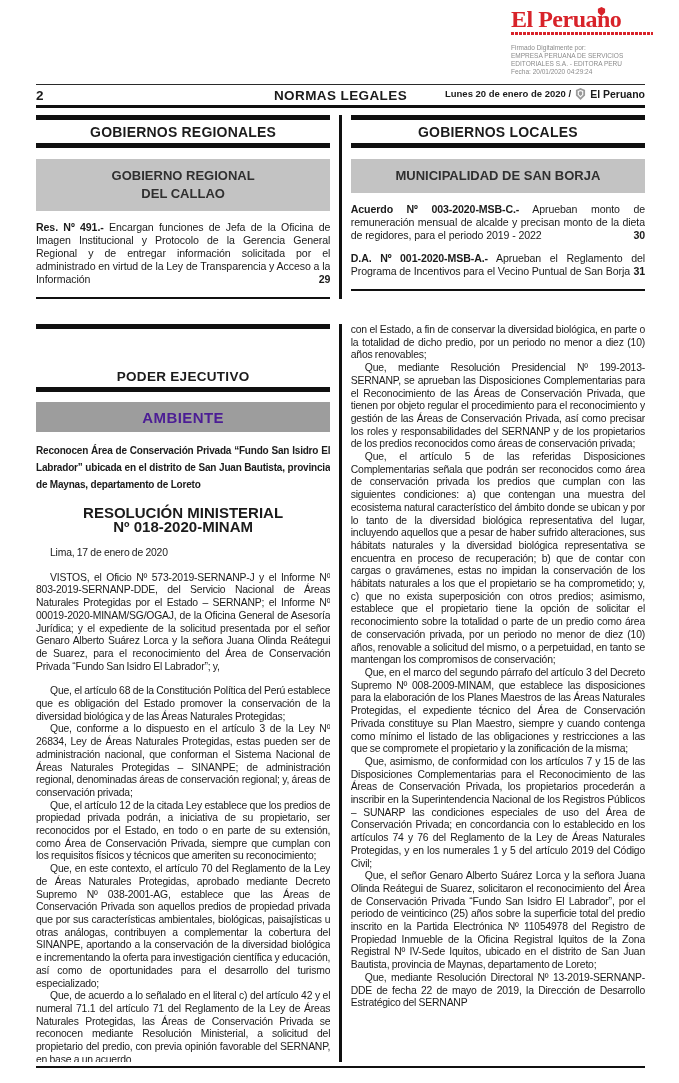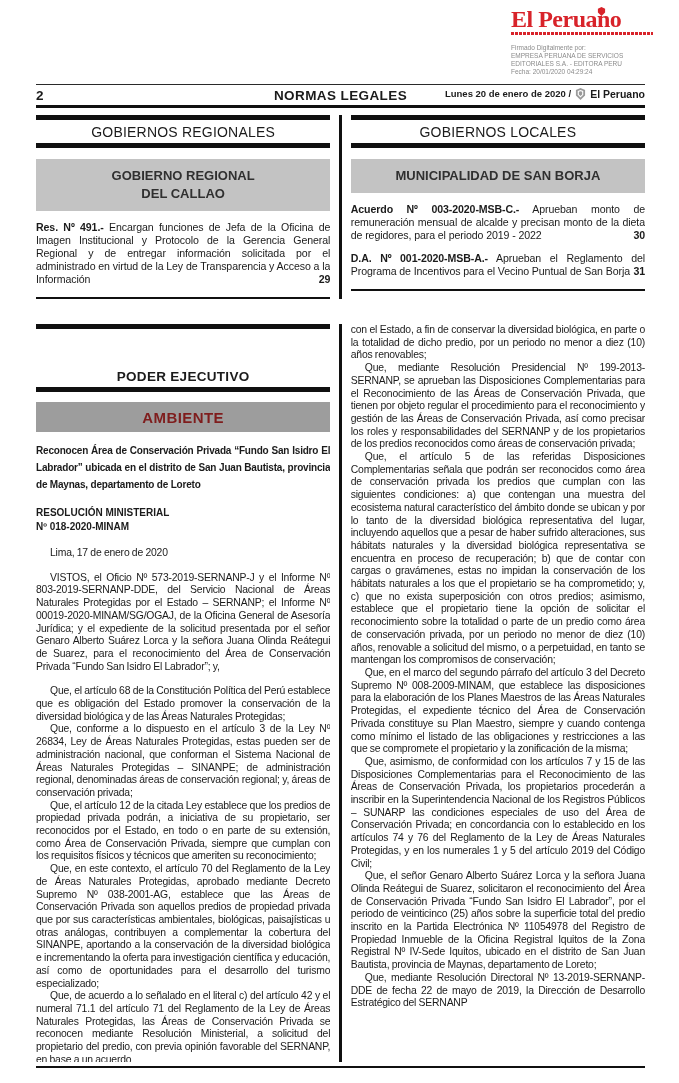--- a/index.html
+++ b/index.html
@@ -37,43 +37,43 @@
   .header-rule-bottom { border-top:3.5px solid #101010; }
 
   
   .row { display:flex; align-items:stretch; }
   .col { flex:1 1 0; min-width:0; overflow:hidden; }
   .vdiv { width:2.5px; background:#101010; margin:0 9px; }
 
   
   .dbl-top { border-top:2px solid #101010; border-bottom:3.5px solid #101010; height:3.5px; }
   .dbl-bot { border-top:3.5px solid #101010; border-bottom:2px solid #101010; height:3.5px; }
-  .banner-title { text-align:center; font-weight:normal; font-size:14px; letter-spacing:0.2px; padding:4px 0 3px; }
+  .banner-title { text-align:center; font-weight:bold; font-size:14px; letter-spacing:0.2px; padding:4px 0 3px; }
   .sumrow { margin-top:7px; }
   .entitybox {
     background:#c3c3c3; color:#303030; text-align:center; font-weight:bold;
     font-size:13px; line-height:18px; margin-top:11px; padding:8px 6px;
   }
   .entry { margin:10px 0 0; text-align:justify; font-size:10.6px; line-height:13px; letter-spacing:-0.1px; }
   .entry .pg { float:right; font-weight:bold; }
   .col-rule { border-top:2px solid #101010; margin-top:11px; }
 
   
   .bodyrow { margin-top:25px; height:738px; }
   .bar-top { height:5px; background:#101010; }
   .exec-title { text-align:center; font-weight:bold; font-size:13.5px; letter-spacing:0.3px; padding:4px 0 3px;margin-top:36px; }
   .ministrybox {
-    background:#9d9d9d; color:#7f1d1d; text-align:center; font-weight:bold;
+    background:#9d9d9d; color:#4c1d95; text-align:center; font-weight:bold;
     font-size:15px; letter-spacing:0.4px; padding:7px 0 6px; margin-top:10px;
   }
   .article-title {
     font-weight:bold; font-size:10px; line-height:17px; text-align:justify;
     letter-spacing:-0.2px; margin:10px 0 13px;
   }
-  .res-head { font-weight:bold; font-size:10px; line-height:13.5px; margin:0 0 14px; }
+  .res-head { text-align:center; font-weight:bold; font-size:15px; line-height:13.5px; margin:0 0 14px; }
   .bodytext p {
     margin:0; text-indent:14px; text-align:justify;
     font-size:10.4px; line-height:12.7px; letter-spacing:-0.2px; word-spacing:-0.3px;
   }
   .bodytext p.spaced { margin-bottom:12px; }
   .bodytext p.noindent { text-indent:0; }
 
   .page-bottom-rule { border-top:2.5px solid #101010; margin-top:4px; }
 </style>
 </head>

